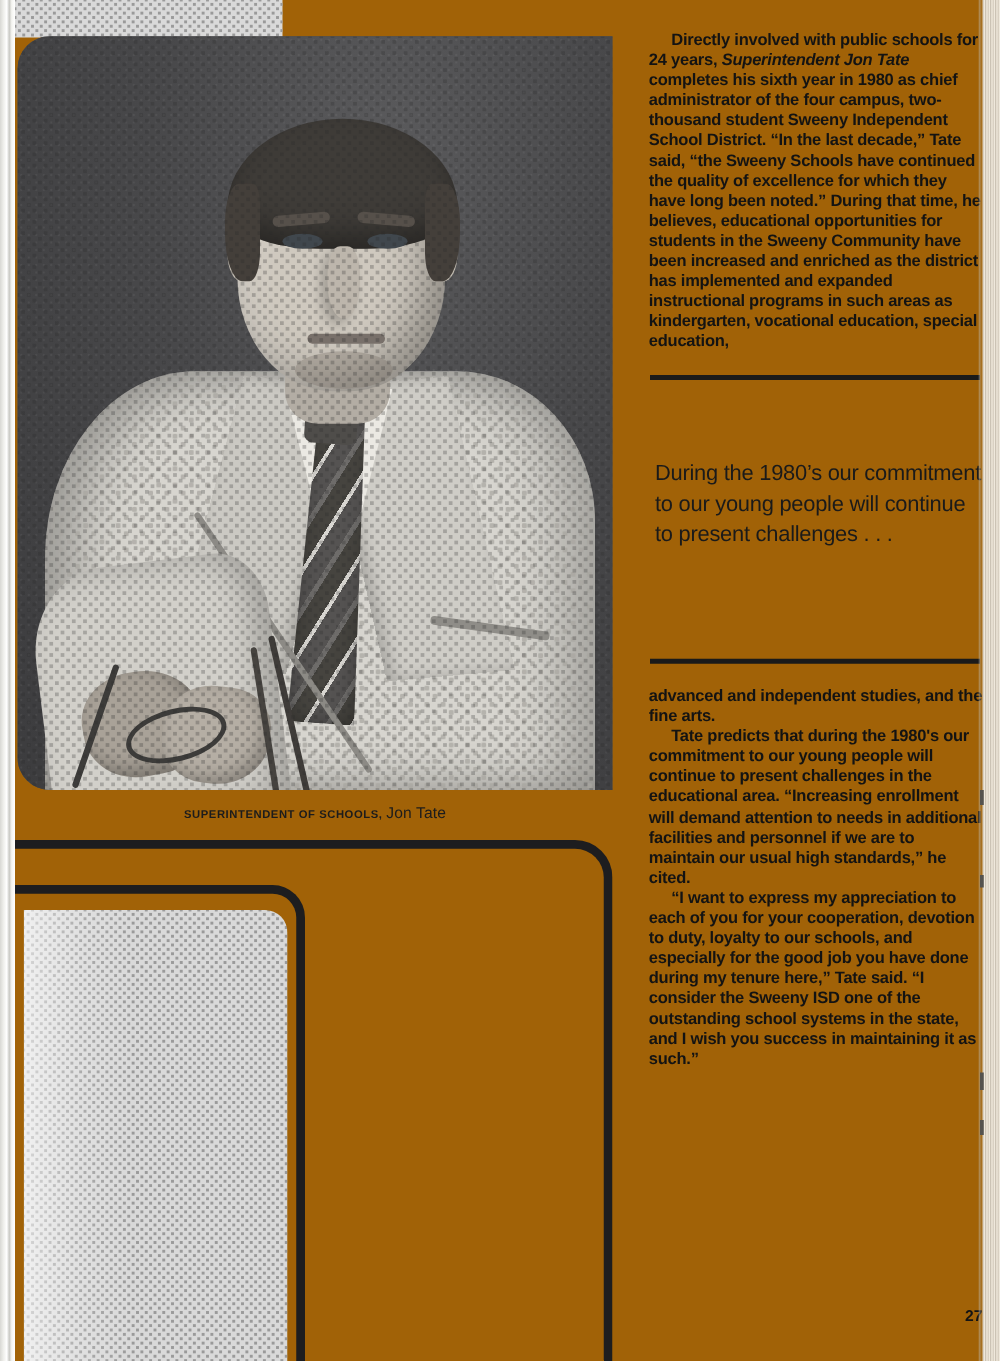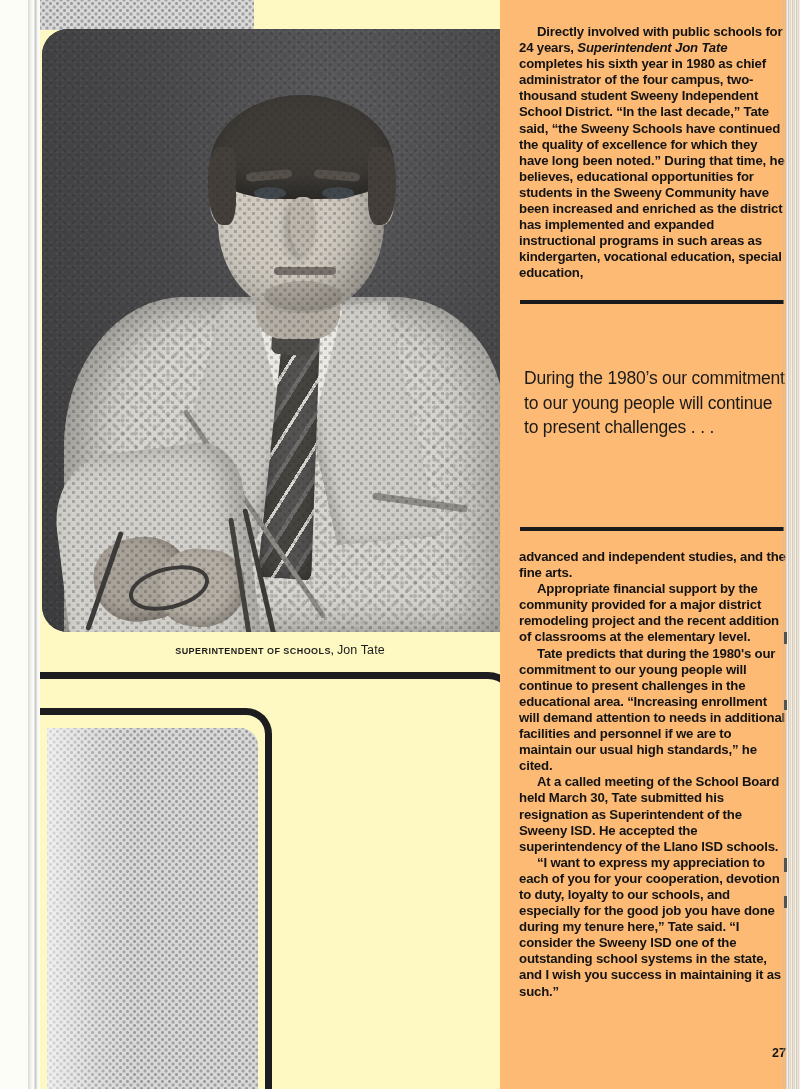--- a/index.html
+++ b/index.html
@@ -19,22 +19,21 @@
     overflow: hidden;
     background: #fdfdf8;
   }
 
   
   #left-col {
     position: absolute;
     left: 0; top: 0;
     width: 500px; height: 1089px;
     overflow: hidden;
-    background: #fef9c3;
-    margin-left: 28px;
+    background: #a16207;
   }
 
   
   .gutter-left {
     position: absolute;
     left: 0; top: 0;
     width: 12px; height: 1089px;
     background: linear-gradient(to right,
         #d8d8d4 0%, #eeeeea 22%, #ffffff 45%,
         #c9c9c4 62%, #f4f4f0 78%, #ffffff 100%);
@@ -311,21 +310,21 @@
     background: linear-gradient(to right,
        rgba(255,255,255,.60) 0%, rgba(255,255,255,.18) 22%,
        rgba(255,255,255,0) 42%);
   }
 
   
   #right-col {
     position: absolute;
     left: 500px; top: 0;
     width: 300px; height: 1089px;
-    background: #fdba74;
+    background: #a16207;
   }
 
   .col-text {
     position: absolute;
     left: 19px;
     width: 268px;
     font-size: 13.2px;
     line-height: 16.1px;
     color: #131313;
     font-weight: 700;
@@ -459,23 +458,21 @@
     </div>
 
     <div class="rule" id="rule-1"></div>
 
     <div id="pullquote">During the 1980’s our commitment to our young people will continue to present challenges . . .</div>
 
     <div class="rule" id="rule-2"></div>
 
     <div class="col-text" id="para-body">
       <p class="noindent">advanced and independent studies, and the fine arts.</p>
-      <p>Appropriate financial support by the community provided for a major district remodeling project and the recent addition of classrooms at the elementary level.</p>
       <p>Tate predicts that during the 1980's our commitment to our young people will continue to present challenges in the educational area. “Increasing enrollment will demand attention to needs in additional facilities and personnel if we are to maintain our usual high standards,” he cited.</p>
-      <p>At a called meeting of the School Board held March 30, Tate submitted his resignation as Superintendent of the Sweeny ISD. He accepted the superintendency of the Llano ISD schools.</p>
       <p>“I want to express my appreciation to each of you for your cooperation, devotion to duty, loyalty to our schools, and especially for the good job you have done during my tenure here,” Tate said. “I consider the Sweeny ISD one of the outstanding school systems in the state, and I wish you success in maintaining it as such.”</p>
     </div>
 
     <div id="page-number">27</div>
   </div>
 
   <div id="scan-seam"></div>
   <div id="scan-edge"></div>
   <div class="nick" style="top:632px;height:12px;"></div>
   <div class="nick" style="top:700px;height:10px;"></div>

